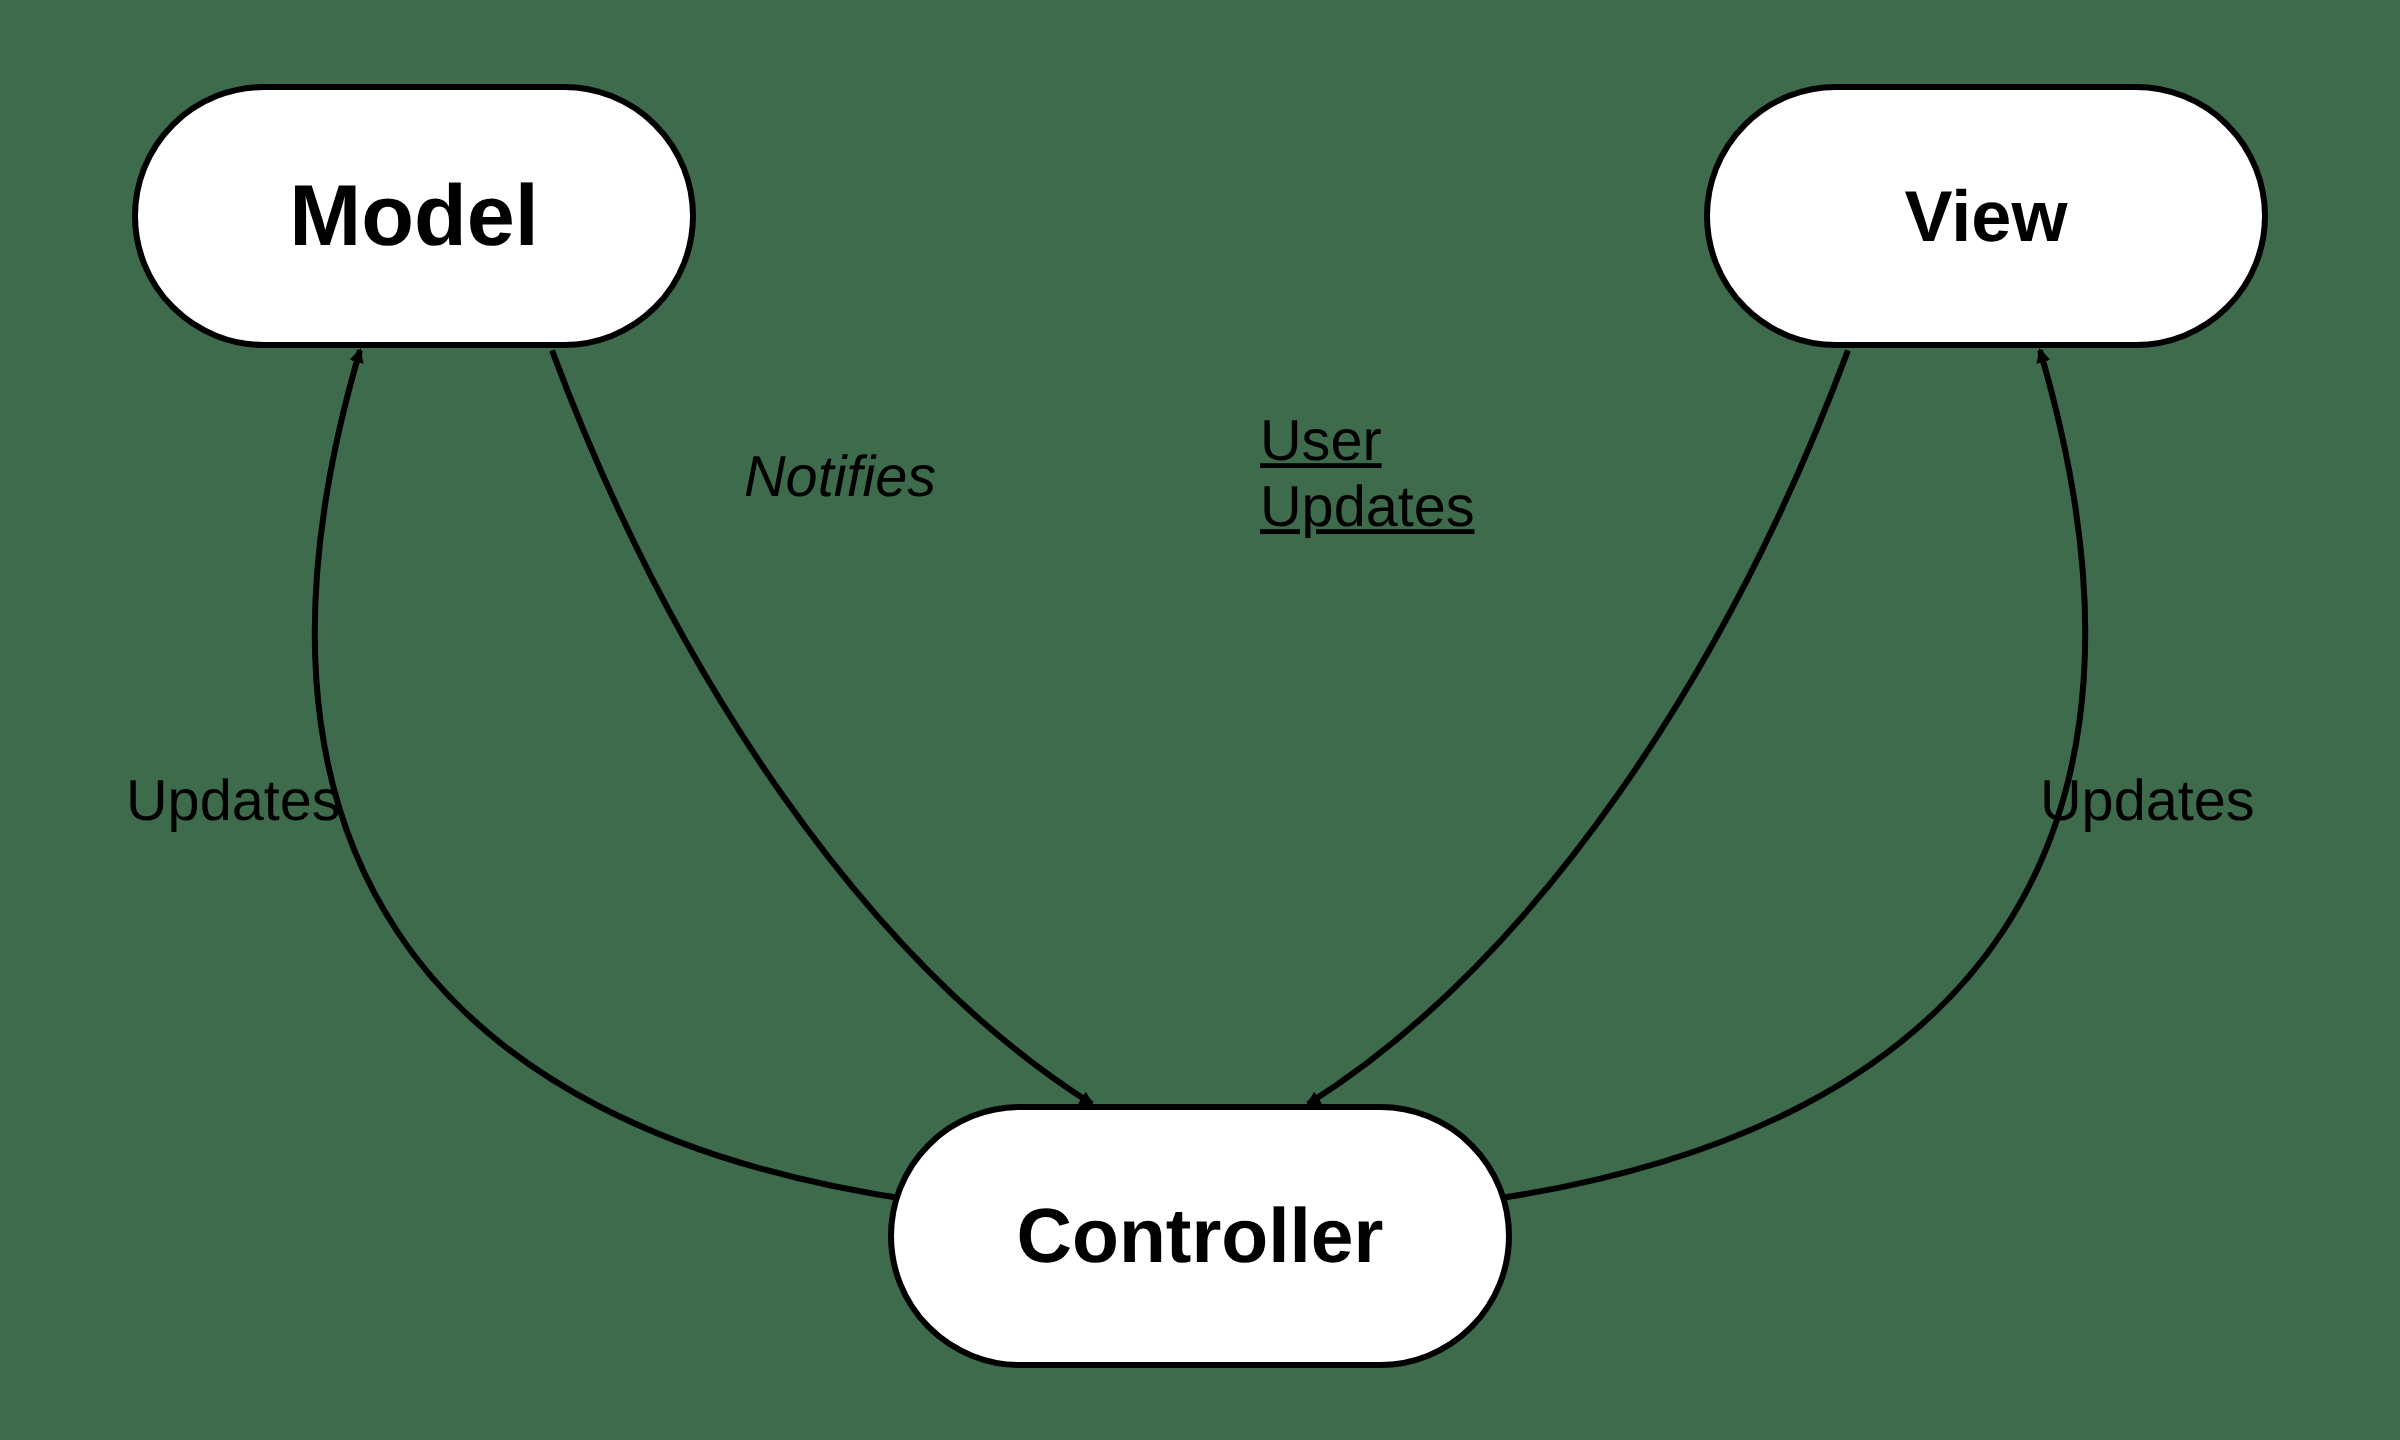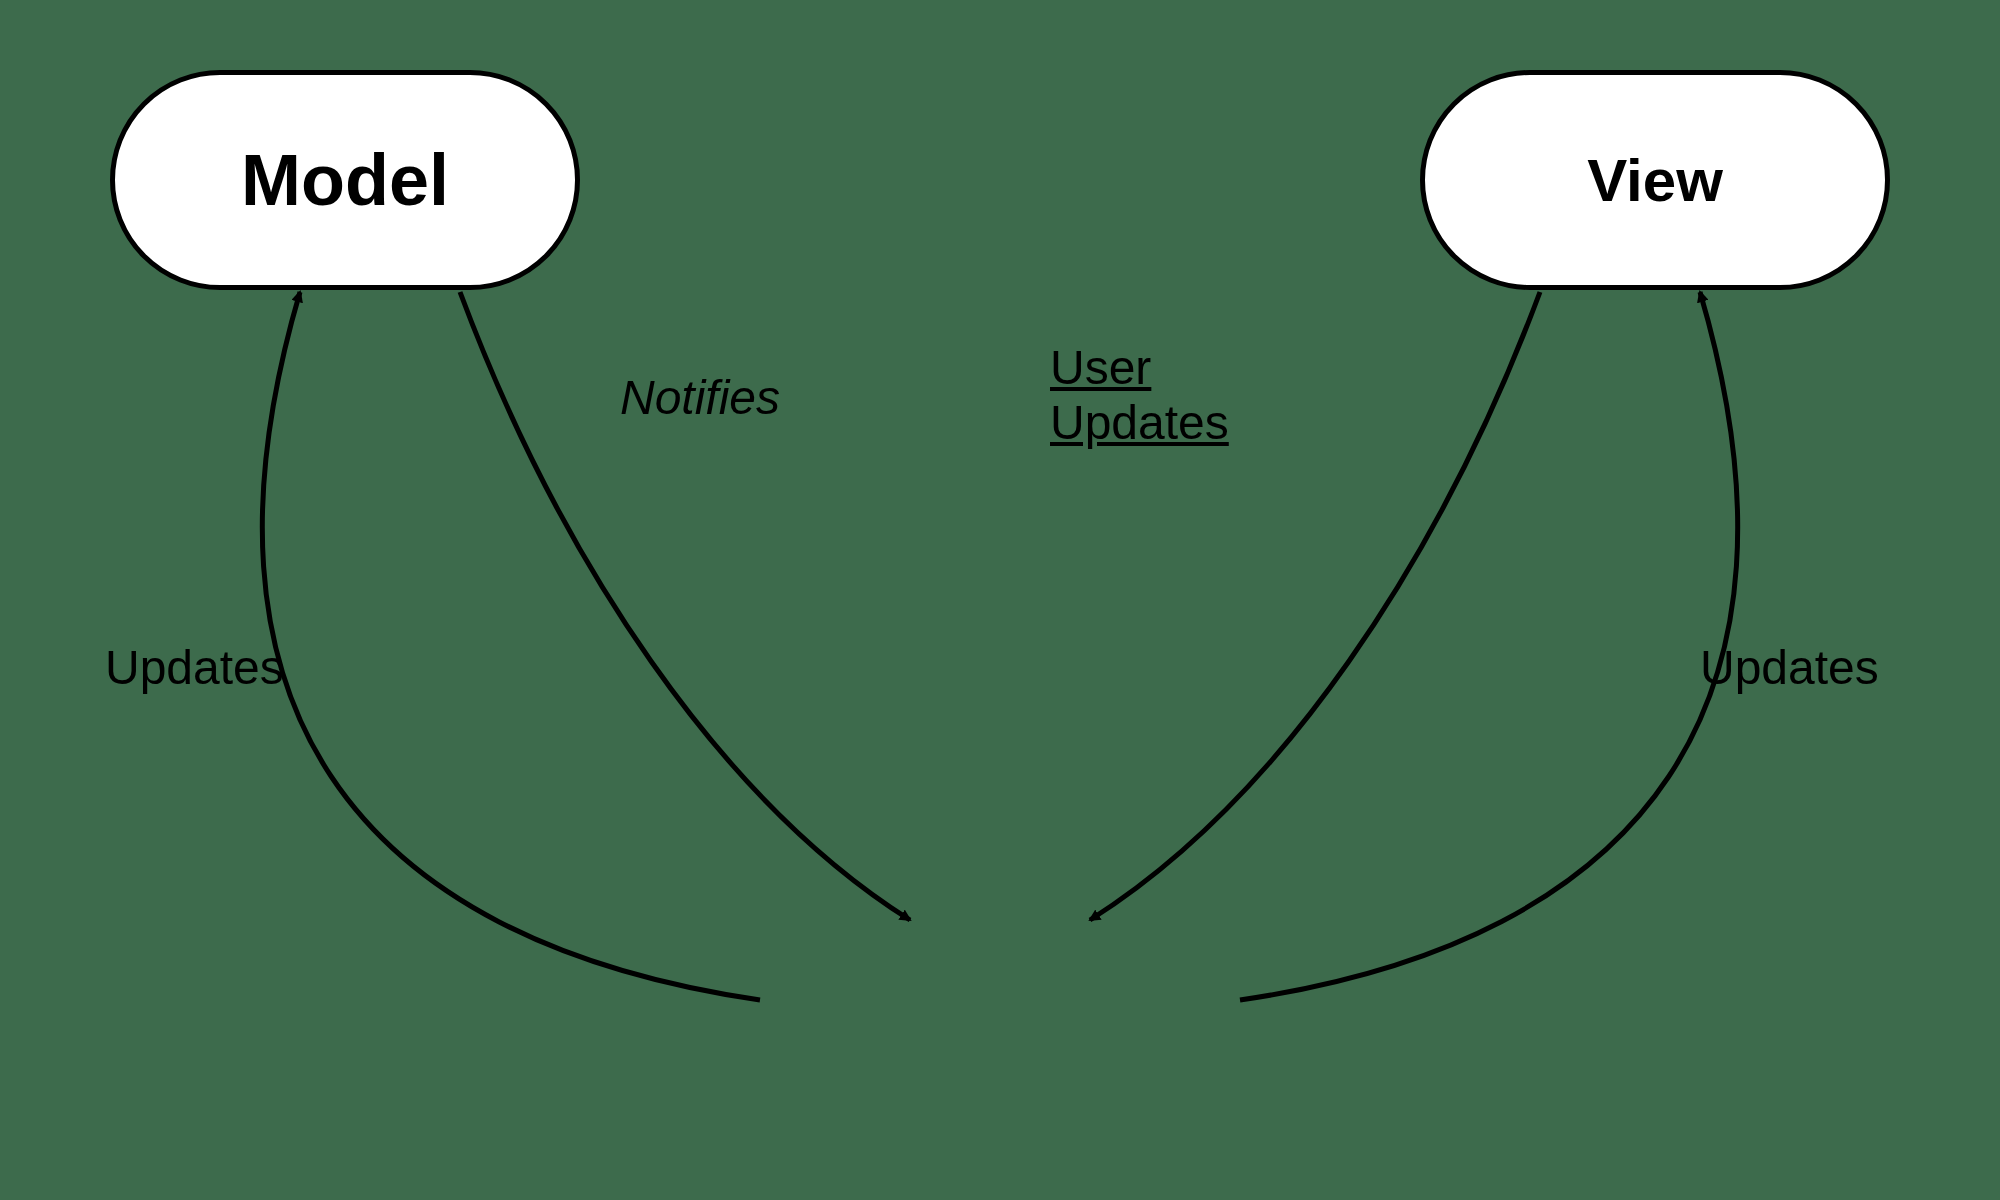--- a/index.html
+++ b/index.html
@@ -92,20 +92,23 @@
   </svg>
 
   <div class="node node-model">
     <span>Model</span>
   </div>
 
   <div class="node node-view">
     <span>View</span>
   </div>
 
+  <div class="node node-controller">
+    <span>Controller</span>
+  </div>
 
   <div class="edge-label lbl-notifies">
     <span>Notifies</span>
   </div>
 
   <div class="edge-label lbl-useraction">
     <span>User</span><br>
     <span>Updates</span>
   </div>
 

